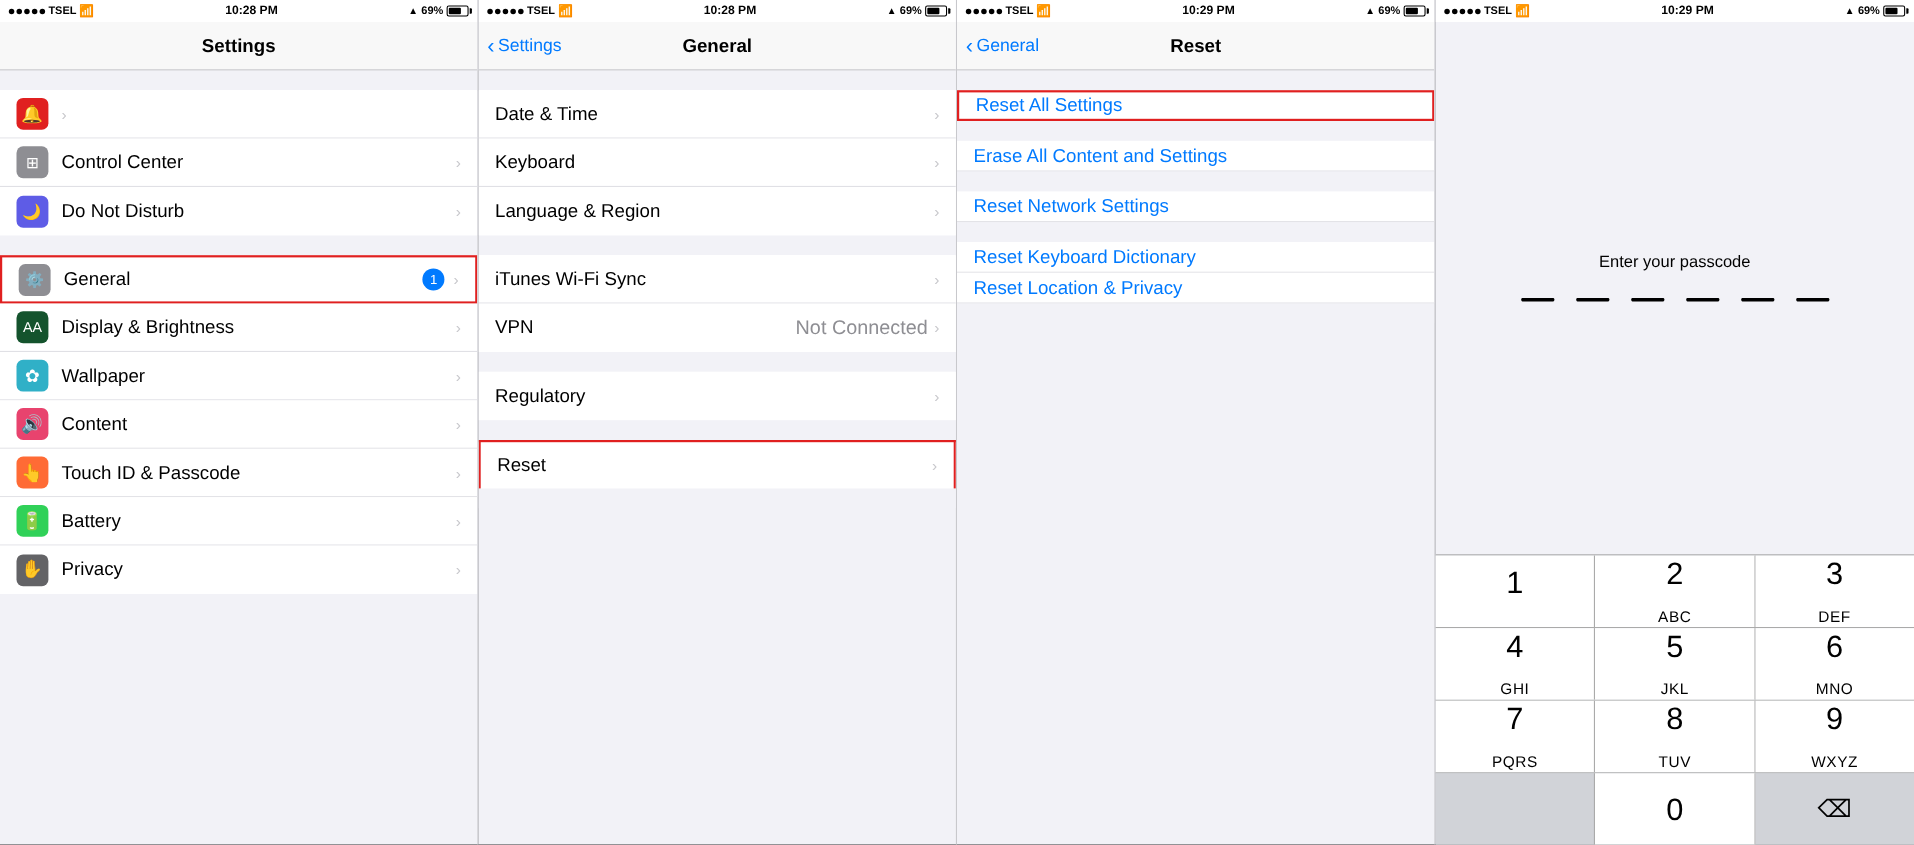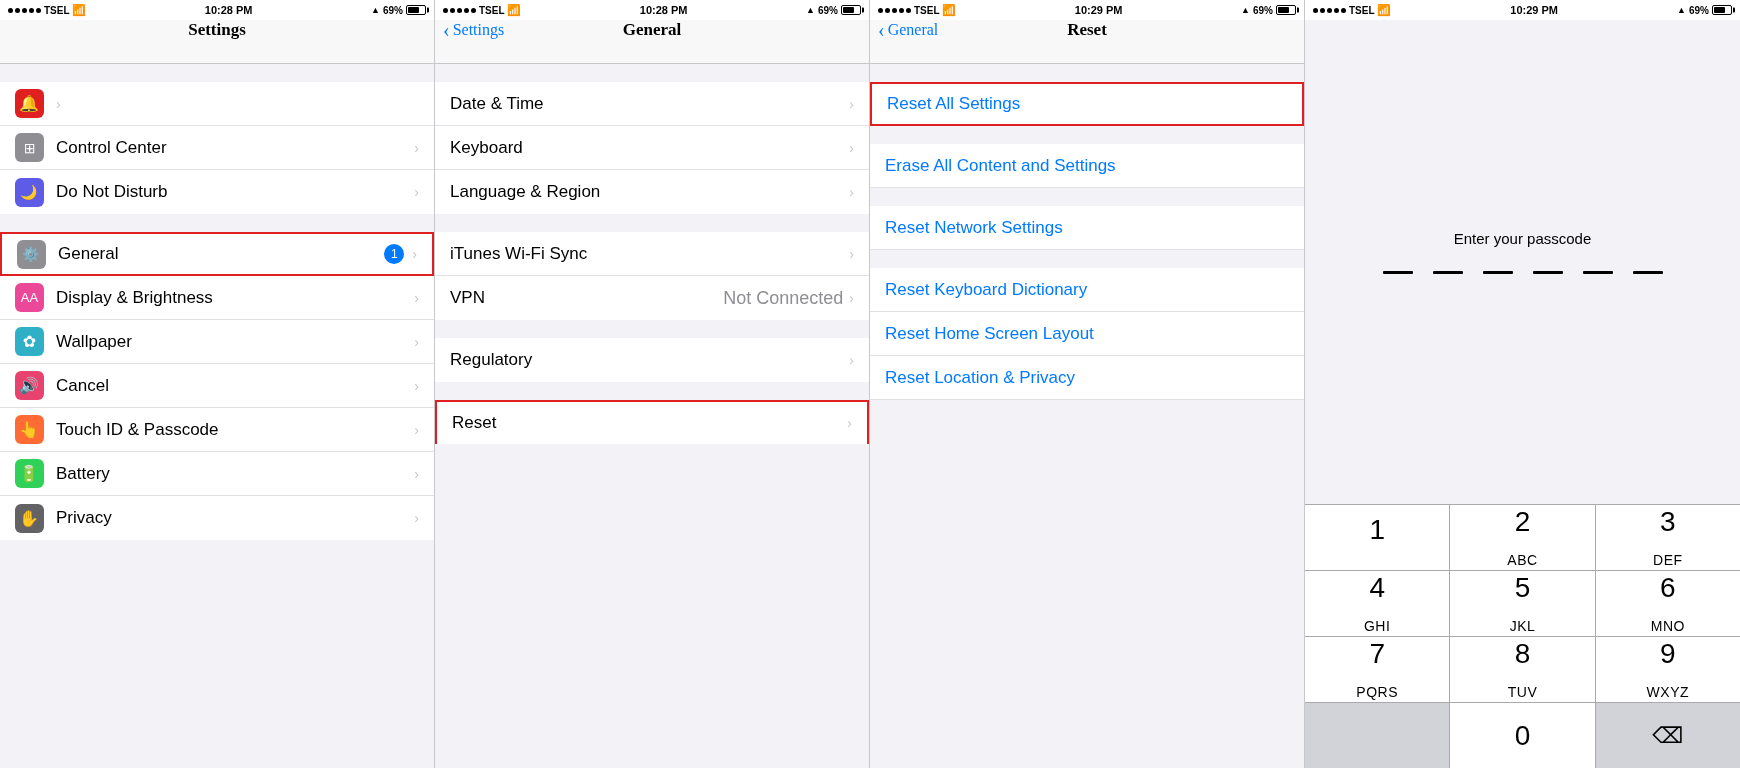--- a/index.html
+++ b/index.html
@@ -40,24 +40,24 @@
     .battery-icon { width: 20px; height: 10px; border: 1.5px solid #000; border-radius: 2px; position: relative; display: flex; align-items: center; padding: 1px; }
     .battery-fill { height: 100%; width: 69%; background: #000; border-radius: 1px; }
     .battery-tip { position: absolute; right: -4px; top: 50%; transform: translateY(-50%); width: 2px; height: 5px; background: #000; border-radius: 0 1px 1px 0; }
 
     
     .nav-bar {
       height: 44px;
       background: #f8f8f8;
       border-bottom: 1px solid #c8c8cc;
       display: flex;
+      align-items: center;
       justify-content: center;
       position: relative;
       flex-shrink: 0;
-      font-family: Liberation Serif, serif;
     }
     .nav-title {
       font-size: 17px;
       font-weight: 600;
       color: #000;
     }
     .nav-back {
       position: absolute;
       left: 8px;
       display: flex;
@@ -133,25 +133,25 @@
       margin-right: 8px;
     }
     .highlighted {
       border: 2px solid #e02020;
     }
 
     
     .icon-red { background: #e02020; }
     .icon-gray { background: #8e8e93; }
     .icon-purple { background: #5e5ce6; }
-    .icon-blue { background: #ec4899; }
+    .icon-blue { background: #14532d; }
 
     
     .reset-item {
-      height: 44px;
+      height: 28px;
       background: #fff;
       display: flex;
       align-items: center;
       padding: 0 15px;
       border-bottom: 1px solid #e0e0e5;
       cursor: pointer;
     }
     .reset-item-label {
       font-size: 17px;
       color: #007aff;
@@ -310,21 +310,21 @@
         <span class="list-item-label">Display &amp; Brightness</span>
         <span class="chevron">›</span>
       </div>
       <div class="list-item">
         <div class="list-item-icon" style="background:#30b0c7;">✿</div>
         <span class="list-item-label">Wallpaper</span>
         <span class="chevron">›</span>
       </div>
       <div class="list-item">
         <div class="list-item-icon" style="background:#e8436e;">🔊</div>
-        <span class="list-item-label">Cancel</span>
+        <span class="list-item-label">Content</span>
         <span class="chevron">›</span>
       </div>
       <div class="list-item">
         <div class="list-item-icon" style="background:#ff6b35;">👆</div>
         <span class="list-item-label">Touch ID &amp; Passcode</span>
         <span class="chevron">›</span>
       </div>
       <div class="list-item">
         <div class="list-item-icon" style="background:#30d158;">🔋</div>
         <span class="list-item-label">Battery</span>
@@ -463,23 +463,20 @@
     <div class="section-spacer"></div>
     <div class="list-section">
       <div class="reset-item">
         <span class="reset-item-label">Reset Network Settings</span>
       </div>
     </div>
     <div class="section-spacer"></div>
     <div class="list-section">
       <div class="reset-item" style="border-bottom:1px solid #e0e0e5;">
         <span class="reset-item-label">Reset Keyboard Dictionary</span>
-      </div>
-      <div class="reset-item" style="border-bottom:1px solid #e0e0e5;">
-        <span class="reset-item-label">Reset Home Screen Layout</span>
       </div>
       <div class="reset-item">
         <span class="reset-item-label">Reset Location &amp; Privacy</span>
       </div>
     </div>
     <div class="section-spacer"></div>
   </div>
 </div>
 
 <div class="passcode-panel">

